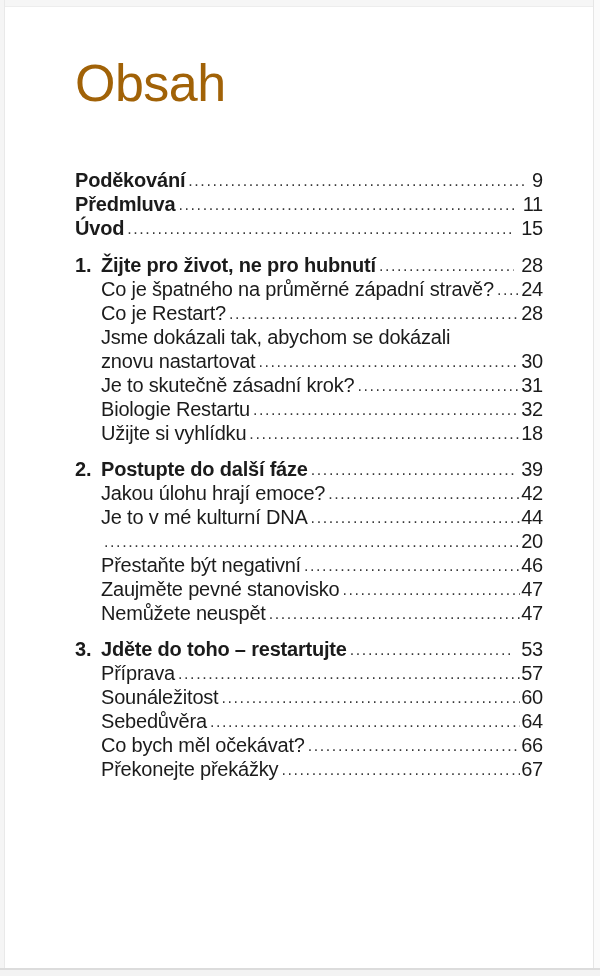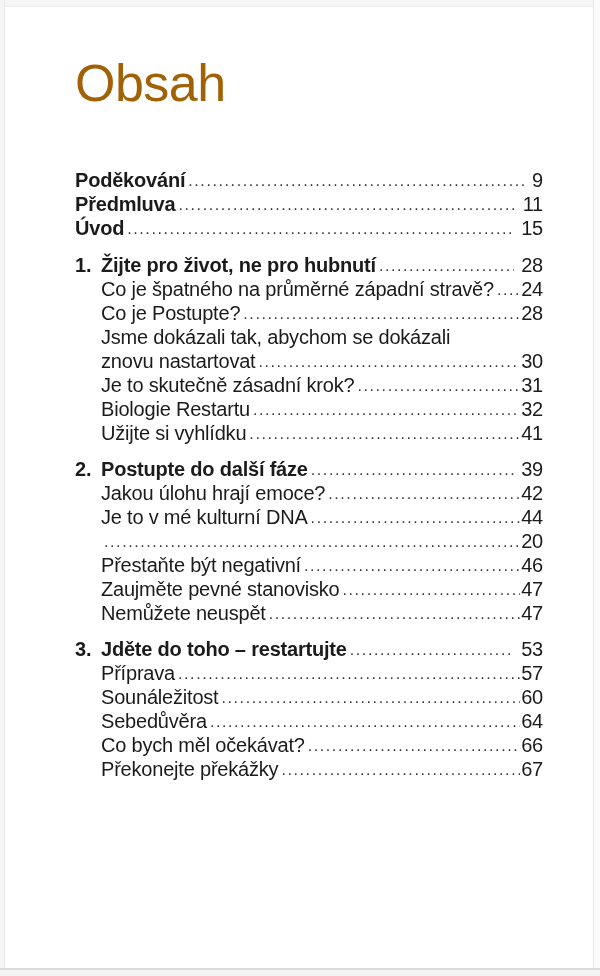--- a/index.html
+++ b/index.html
@@ -109,21 +109,21 @@
             <span class="label b">Žijte pro život, ne pro hubnutí</span>
             <span class="leader"></span>
             <span class="pagenum">28</span>
           </div>
           <div class="row sub">
             <span class="label">Co je špatného na průměrné západní stravě?</span>
             <span class="leader"></span>
             <span class="pagenum">24</span>
           </div>
           <div class="row sub">
-            <span class="label">Co je Postupte?</span>
+            <span class="label">Co je Restart?</span>
             <span class="leader"></span>
             <span class="pagenum">28</span>
           </div>
           <div class="row sub">
             <span class="label">Jsme dokázali tak, abychom se dokázali</span>
           </div>
           <div class="row sub">
             <span class="label">znovu nastartovat</span>
             <span class="leader"></span>
             <span class="pagenum">30</span>
@@ -134,21 +134,21 @@
             <span class="pagenum">31</span>
           </div>
           <div class="row sub">
             <span class="label">Biologie Restartu</span>
             <span class="leader"></span>
             <span class="pagenum">32</span>
           </div>
           <div class="row sub">
             <span class="label">Užijte si vyhlídku</span>
             <span class="leader"></span>
-            <span class="pagenum">41</span>
+            <span class="pagenum">18</span>
           </div>
         </div>
         <div class="section">
           <div class="row hb">
             <span class="numcol">2.</span>
             <span class="label b">Postupte do další fáze</span>
             <span class="leader"></span>
             <span class="pagenum">39</span>
           </div>
           <div class="row sub">

